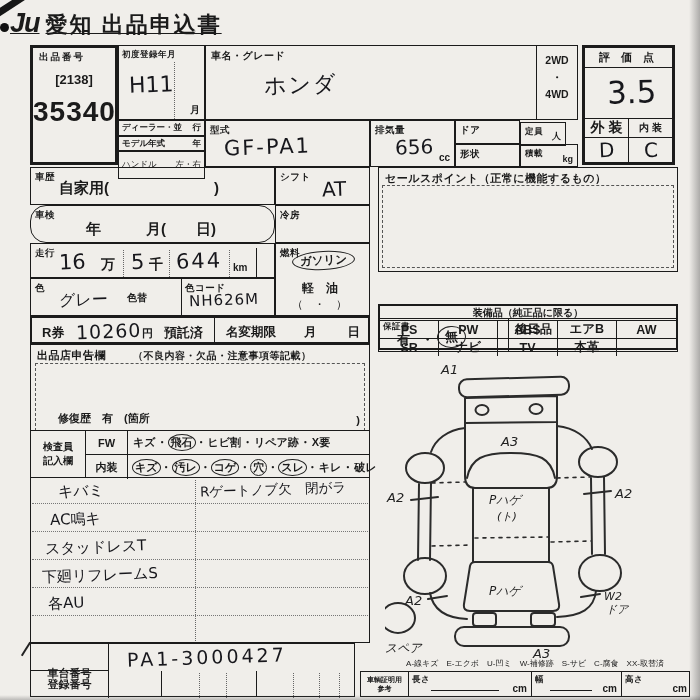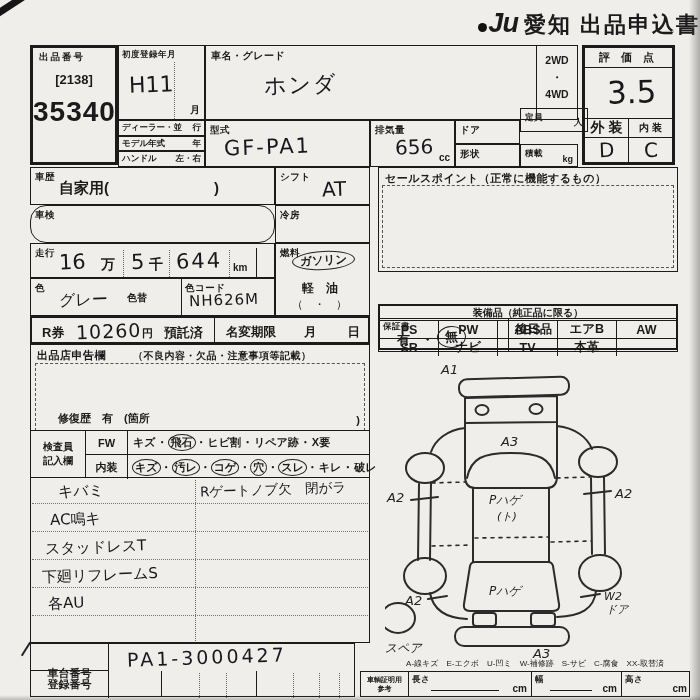--- a/index.html
+++ b/index.html
@@ -24,21 +24,21 @@
   .circ { border: 1.5px solid #222; border-radius: 50%; padding: 0 2px; margin: 0 -1px; display: inline-block; }
   .sep { margin: 0 1px; }
   .ctr { display: flex; align-items: center; justify-content: center; }
   .insp-items { display: flex; align-items: center; font-weight: bold; font-size: 11px; padding-left: 5px; white-space: nowrap; }
   .eq-grid { position: absolute; left: 0; right: 0; bottom: 0; top: 14px; display: grid;
              grid-template-columns: repeat(5, 1fr); grid-template-rows: 1fr 1fr; }
   .eq-cell { border-top: 1.2px solid #1b1b1b; border-right: 1.2px solid #1b1b1b;
              display: flex; align-items: center; justify-content: center;
              font-weight: bold; font-size: 12.5px; }
   .eq-cell:nth-child(5n) { border-right: none; }
-  .title-row { position: absolute; top: 8px; left: 0; right: 0; text-align: right; }
+  .title-row { position: absolute; top: 8px; left: 0; right: 0; text-align: left; text-decoration: underline; }
   .logo-dot { display: inline-block; width: 9px; height: 9px; border-radius: 50%; background: #111; margin-right: 1px; }
   .logo { font-style: italic; font-weight: 900; font-size: 27px; letter-spacing: -1px; margin-right: 6px; }
   .title { font-weight: 900; font-size: 22px; letter-spacing: 2px; }
   .corner-mark { position: absolute; left: -8px; top: 2px; width: 36px; height: 7px; background: #161616; transform: rotate(-33deg); }
   .edge-r { position: absolute; right: 0; top: 0; width: 11px; height: 100%;
             background: linear-gradient(to right, rgba(0,0,0,0), rgba(90,90,90,.45)); }
   .edge-b { position: absolute; left: 0; bottom: 0; width: 100%; height: 5px;
             background: linear-gradient(to bottom, rgba(0,0,0,0), rgba(90,90,90,.35)); }
   svg text { font-family: "DejaVu Sans", sans-serif; font-style: italic; }
 </style>
@@ -65,21 +65,21 @@
     <span class="pt" style="right:4px;bottom:2px;font-size:10px;">月</span>
   </div>
   <div class="bx" style="left:118px;top:120px;width:87px;height:16px;display:flex;justify-content:space-between;align-items:center;padding:0 3px;font-size:8.5px;font-weight:bold;">
     <span>ディーラー・並</span>
       <span>行</span>
   </div>
   <div class="bx" style="left:118px;top:136px;width:87px;height:15px;display:flex;justify-content:space-between;align-items:center;padding:0 3px;font-size:8.5px;font-weight:bold;">
     <span>モデル年式</span>
       <span>年</span>
   </div>
-  <div class="bx" style="left:118px;top:151px;width:87px;height:16px;display:flex;justify-content:space-between;align-items:center;padding:0 3px;font-size:8.5px;font-weight:bold;">
+  <div class="bx" style="left:118px;top:151px;width:87px;height:28px;display:flex;justify-content:space-between;align-items:center;padding:0 3px;font-size:8.5px;font-weight:normal;">
     <span>ハンドル</span>
       <span>左・右</span>
   </div>
 
   <div class="bx" style="left:205px;top:45px;width:373px;height:75px;">
     <span class="lb" style="left:5px;top:3px;font-size:10px;">車名・グレード</span>
     <span class="hw" style="left:58px;top:24px;font-size:22px;letter-spacing:2px;">ホンダ</span>
     <div style="position:absolute;right:0;top:0;width:41px;height:100%;border-left:1.5px solid #1b1b1b;text-align:center;font-size:10.5px;font-weight:bold;line-height:1.6;padding-top:6px;">
       <div>2WD</div>
       <div>・</div>
@@ -92,21 +92,21 @@
     <span class="hw" style="left:18px;top:14px;font-size:21px;letter-spacing:2px;">GF-PA1</span>
   </div>
   <div class="bx" style="left:370px;top:120px;width:85px;height:47px;">
     <span class="lb" style="left:4px;top:3px;">排気量</span>
     <span class="hw" style="left:24px;top:14px;font-size:20px;">656</span>
     <span class="pt" style="right:4px;bottom:3px;font-size:10px;">cc</span>
   </div>
   <div class="bx" style="left:455px;top:120px;width:65px;height:24px;">
     <span class="lb" style="left:4px;top:3px;">ドア</span>
   </div>
-  <div class="bx" style="left:520px;top:108px;width:68px;height:24px;">
+  <div class="bx" style="left:520px;top:122px;width:46px;height:24px;">
     <span class="lb" style="left:4px;top:3px;font-size:8.5px;">定員</span>
     <span class="pt" style="right:4px;bottom:2px;font-size:9px;">人</span>
   </div>
   <div class="bx" style="left:455px;top:144px;width:65px;height:23px;">
     <span class="lb" style="left:4px;top:3px;">形状</span>
   </div>
   <div class="bx" style="left:520px;top:144px;width:58px;height:23px;">
     <span class="lb" style="left:4px;top:3px;font-size:8.5px;">積載</span>
     <span class="pt" style="right:4px;bottom:2px;font-size:9px;">kg</span>
   </div>
@@ -129,20 +129,21 @@
         </span>
     </div>
   </div>
 
   <div class="bx" style="left:30px;top:167px;width:245px;height:38px;">
     <span class="lb" style="left:4px;top:3px;">車歴</span>
     <span class="pt" style="left:28px;top:11px;font-size:15px;">自家用(　　　　　　　)</span>
   </div>
   <div class="bx" style="left:30px;top:205px;width:245px;height:38px;border-radius:16px;">
     <span class="lb" style="left:4px;top:3px;">車検</span>
+    <span class="pt" style="left:55px;top:14px;font-size:15px;">年　　　月(　　日)</span>
   </div>
   <div class="bx" style="left:30px;top:243px;width:245px;height:35px;">
     <span class="lb" style="left:4px;top:3px;">走行</span>
     <span class="hw" style="left:28px;top:6px;font-size:21px;">16</span>
     <span class="pt" style="left:70px;top:12px;font-size:14px;">万</span>
     <span class="hw" style="left:100px;top:6px;font-size:21px;">5</span>
     <span class="pt" style="left:118px;top:12px;font-size:14px;">千</span>
     <span class="hw" style="left:145px;top:5px;font-size:21px;letter-spacing:2px;">644</span>
     <span class="pt" style="left:202px;bottom:4px;font-size:10px;">km</span>
     <div class="vd" style="left:92px;top:6px;bottom:0;"></div>

